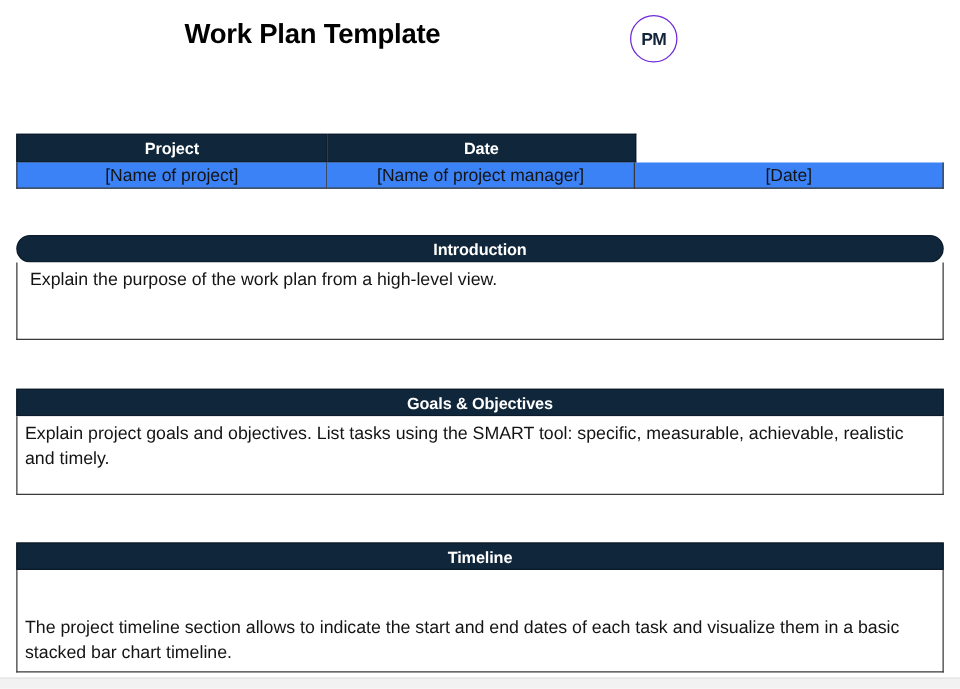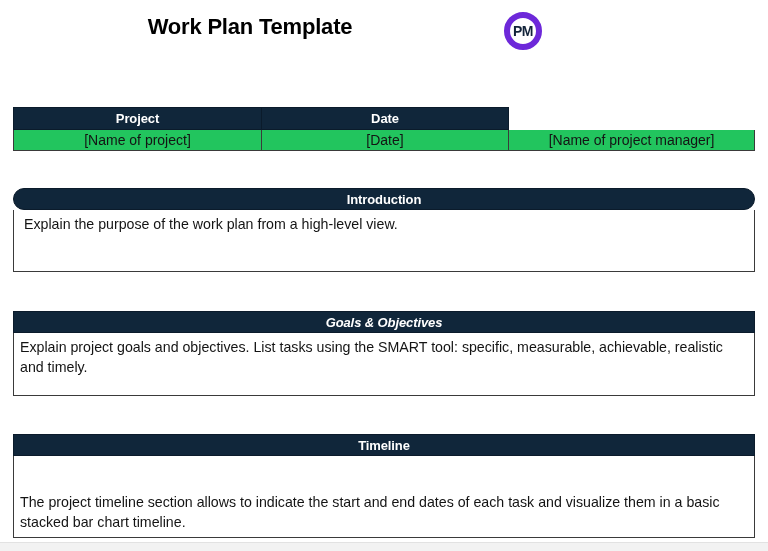--- a/index.html
+++ b/index.html
@@ -42,21 +42,21 @@
     left: 504px;
     top: 12px;
     display: flex;
     align-items: center;
     gap: 11px;
   }
   .brand-mark {
     width: 38px;
     height: 38px;
     border-radius: 50%;
-    border: 6px solid #6d28d9;
+    border: 1px solid #6d28d9;
     box-sizing: border-box;
     display: flex;
     align-items: center;
     justify-content: center;
     flex: none;
   }
   .brand-mark span {
     font-size: 14px;
     font-weight: bold;
     color: #13243a;
@@ -123,40 +123,40 @@
     font-size: 13px;
     font-weight: bold;
     display: flex;
     align-items: center;
     justify-content: center;
     letter-spacing: -0.1px;
   }
   .info-head + .info-head { border-left: none; }
   .info-cell {
     height: 21px;
-    background: #22c55e;
+    background: #3b82f6;
     border: 1px solid #3a3a3a;
     border-top: none;
     box-sizing: border-box;
     color: #141414;
     font-size: 14px;
     display: flex;
     align-items: center;
     justify-content: center;
   }
   .info-cell + .info-cell { border-left: none; }
   .col-project { width: 249px; flex: none; }
   .col-manager { width: 246px; flex: none; }
   .col-date    { width: 247px; flex: none; }
 
   
   .sec-intro-band  { top: 188px; height: 22px; border-radius: 11px; }
   .sec-intro-body  { top: 210px; height: 62px; padding-left: 10px; }
 
-  .sec-goals-band  { top: 311px; height: 22px; font-style: italic; }
+  .sec-goals-band  { top: 311px; height: 22px; }
   .sec-goals-body  { top: 333px; height: 63px; }
 
   .sec-time-band   { top: 434px; height: 22px; }
   .sec-time-body   { top: 456px; height: 82px; padding-top: 36px; }
 
   .footer-strip {
     position: absolute;
     left: 0;
     top: 542px;
     width: 768px;
@@ -183,22 +183,22 @@
 
 <div class="sheet info-table">
 
   <div class="info-row">
     <div class="info-head col-project">Project</div>
     <div class="info-head col-date">Date</div>
   </div>
 
   <div class="info-row">
     <div class="info-cell col-project">[Name of project]</div>
+    <div class="info-cell col-manager">[Name of project manager]</div>
     <div class="info-cell col-date">[Date]</div>
-    <div class="info-cell col-manager">[Name of project manager]</div>
   </div>
 
 </div>
 
 <div class="sheet band sec-intro-band">Introduction</div>
 <div class="sheet panel sec-intro-body">
   <p>Explain the purpose of the work plan from a high-level view.</p>
 </div>
 
 <div class="sheet band sec-goals-band">Goals &amp; Objectives</div>

